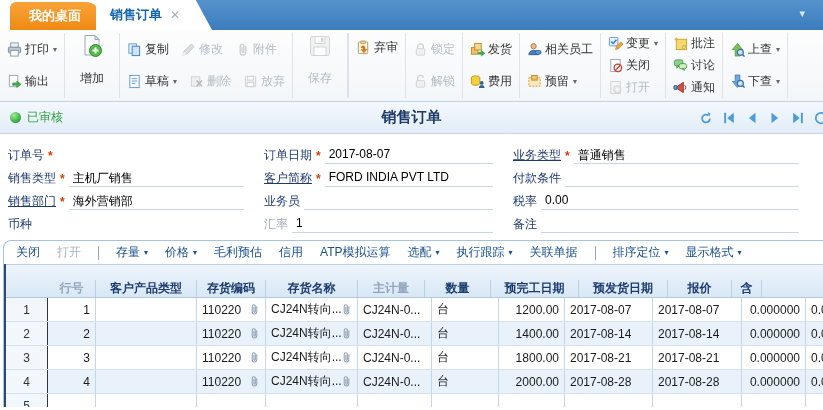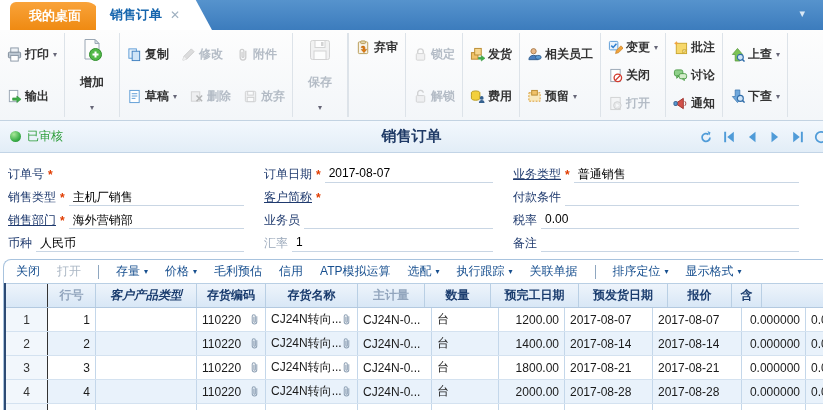--- a/index.html
+++ b/index.html
@@ -15,22 +15,22 @@
     display:flex; align-items:center; padding-left:14px; gap:8px; }
   .tab-active .lbl { color:#1565ad; font-weight:bold; font-size:13px; }
   .tab-active .x { color:#9fb0c0; font-weight:bold; font-size:12px; cursor:pointer; }
   .tab-desktop { position:absolute; left:10px; top:2px; width:90px; height:28px;
     background:linear-gradient(#f9a33a,#ef8a12); border-radius:6px 14px 0 0;
     display:flex; align-items:center; justify-content:center;
     color:#fff; font-weight:bold; font-size:13px; }
   .tabbar-dd { position:absolute; right:18px; top:7px; color:#d9e8f5; font-size:11px; }
 
   
-  .toolbar { height:91px; background:linear-gradient(#fdfdfd,#f3f6f9);
-    border-bottom:1px solid #c3d3e2; display:flex; align-items:stretch;font-weight:bold; }
+  .toolbar { height:72px; background:linear-gradient(#fdfdfd,#f3f6f9);
+    border-bottom:1px solid #c3d3e2; display:flex; align-items:stretch; }
   .tgroup { display:flex; flex-direction:column; justify-content:space-around;
     padding:3px 5px; }
   .tgroup.top { justify-content:flex-start; padding-top:8px; }
   .trow { display:flex; align-items:center; gap:8px; }
   .vsep { width:1px; background:#dde3e9; margin:3px 0; }
   .btn { display:flex; align-items:center; gap:3px; padding:1px 2px; white-space:nowrap;
     color:#333; cursor:pointer; border-radius:2px; }
   .btn .dd { font-size:8px; color:#667; margin-left:1px; }
   .btn.dis { color:#b4bcc6; }
   .btn.dis .ico svg { filter:grayscale(1) opacity(.45); }
@@ -69,22 +69,22 @@
     border-radius:8px 0 0 0; background:#fff; overflow:hidden; }
   .tabstrip { height:23px; display:flex; align-items:center; gap:17px; padding-left:12px;
     color:#174f8f; }
   .tsbtn { display:flex; align-items:center; gap:4px; cursor:pointer; white-space:nowrap; }
   .tsbtn.dis { color:#aab6c4; }
   .tsbtn .dd { font-size:8px; color:#174f8f; }
   .ts-div { width:1px; height:14px; background:#8fa7c0; }
 
   .grid { border-left:2px solid #2c4a74; }
   .tr, .hdr { display:flex; }
-  .hdr { height:25px; background:linear-gradient(#eef4fb,#d8e7f6);
-    border-top:1px solid #b9cfe4; border-bottom:1px solid #b3c9e0; }
+  .hdr { height:34px; background:linear-gradient(#eef4fb,#d8e7f6);
+    border-top:1px solid #b9cfe4; border-bottom:1px solid #b3c9e0;align-items:flex-end; }
   .th { display:flex; align-items:center; justify-content:center;
     border-right:1px solid #b9cfe4; color:#1a3c6e; font-weight:bold;
     white-space:nowrap; overflow:hidden; flex:none; }
   .th.gray { color:#92a5bd; font-weight:bold; }
   .tr { height:24px; border-bottom:1px solid #d4e2f0; background:#fff; }
   .tr.alt { background:#e9f2fb; }
   .td { display:flex; align-items:center; border-right:1px solid #c4d7ea;
     padding:0 5px; color:#1a1a1a; white-space:nowrap; overflow:hidden; flex:none; }
   .td.r { justify-content:flex-end; }
   .td.c { justify-content:center; }
@@ -451,20 +451,21 @@
   </div>
 
   <div class="field">
     <span class="lab">销售类型</span>
     <span class="req">*</span>
     <span class="val">主机厂销售</span>
   </div>
   <div class="field">
     <span class="lab link">客户简称</span>
     <span class="req">*</span>
+    <span class="val">FORD INDIA PVT LTD</span>
   </div>
   <div class="field">
     <span class="lab">付款条件</span>
     <span class="val"></span>
   </div>
 
   <div class="field">
     <span class="lab link">销售部门</span>
     <span class="req">*</span>
     <span class="val">海外营销部</span>
@@ -473,21 +474,20 @@
     <span class="lab">业务员</span>
     <span class="val"></span>
   </div>
   <div class="field">
     <span class="lab">税率</span>
     <span class="val">0.00</span>
   </div>
 
   <div class="field">
     <span class="lab">币种</span>
-    <span class="val">人民币</span>
   </div>
   <div class="field">
     <span class="lab gray">汇率</span>
     <span class="val">1</span>
   </div>
   <div class="field">
     <span class="lab">备注</span>
     <span class="val"></span>
   </div>
 </div>
@@ -536,21 +536,21 @@
       </div>
       <div class="tsbtn">
         <span>显示格式</span>
         <span class="dd">▾</span>
       </div>
     </div>
   <div class="grid">
     <div class="hdr">
         <div class="th selcol" style="width: 42px;"></div>
         <div class="th gray" style="width: 48px;">行号</div>
-        <div class="th" style="width: 101px; font-style: italic;">客户产品类型</div>
+        <div class="th" style="width: 101px;">客户产品类型</div>
         <div class="th" style="width: 69px;">存货编码</div>
         <div class="th" style="width: 92px;">存货名称</div>
         <div class="th gray" style="width: 67px;">主计量</div>
         <div class="th" style="width: 66px;">数量</div>
         <div class="th" style="width: 88px;">预完工日期</div>
         <div class="th" style="width: 89px;">预发货日期</div>
         <div class="th" style="width: 64px;">报价</div>
         <div class="th" style="width: 30px;">含</div>
       </div>
     <div>

